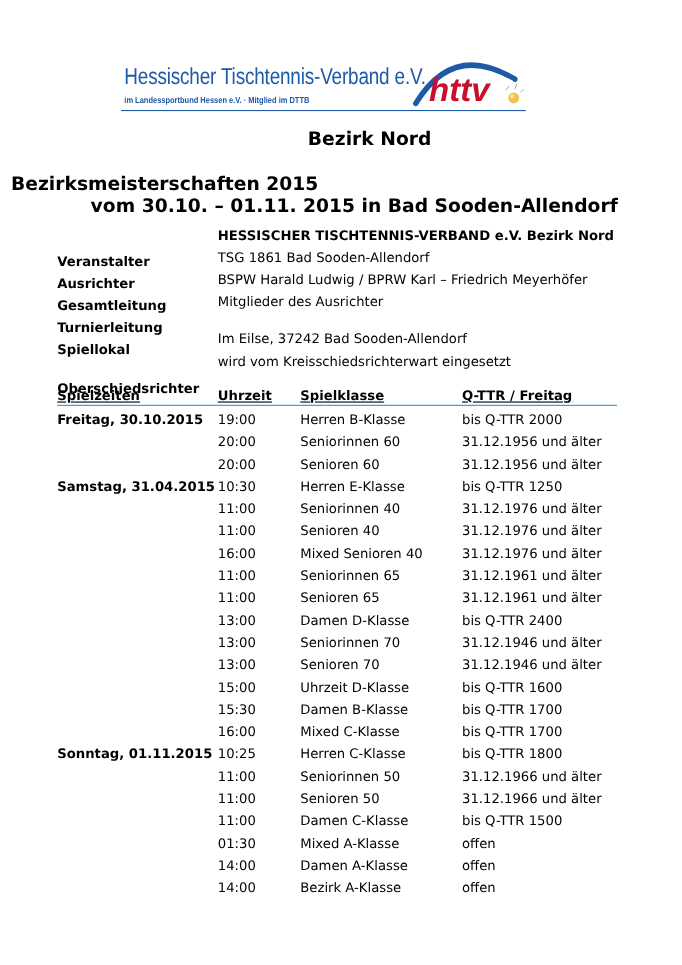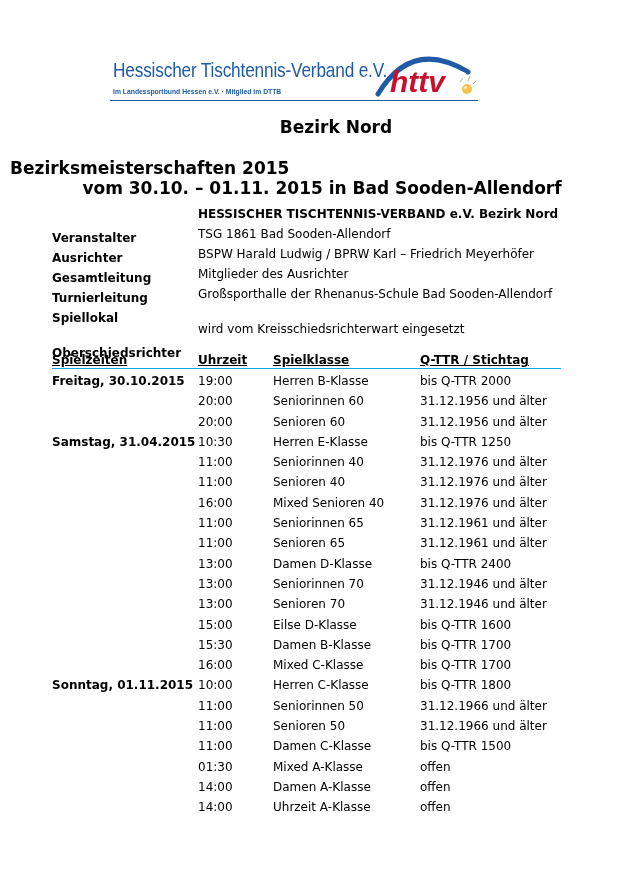--- a/index.html
+++ b/index.html
@@ -66,35 +66,36 @@
     <span class="info-label">Gesamtleitung</span>
     <span class="info-value">BSPW Harald Ludwig / BPRW Karl – Friedrich Meyerhöfer</span>
   </div>
   <div class="info-row">
     <span class="info-label">Turnierleitung</span>
     <span class="info-value">Mitglieder des Ausrichter</span>
   </div>
   <div class="info-row double">
     <span class="info-label">Spiellokal</span>
     <span class="info-value">
-      <span>Großsporthalle der Rhenanus-Schule Bad Sooden-Allendorf</span><br>
+      <br>
+      <span>Im Eilse, 37242 Bad Sooden-Allendorf</span>
     </span>
   </div>
   <div class="info-row">
     <span class="info-label">Oberschiedsrichter</span>
     <span class="info-value">wird vom Kreisschiedsrichterwart eingesetzt</span>
   </div>
 </div>
 
 <div class="sched">
   <div class="sched-head">
     <span style="left:0">Spielzeiten</span>
     <span style="left:146px">Uhrzeit</span>
     <span style="left:221px">Spielklasse</span>
-    <span style="left:368px">Q-TTR / Stichtag</span>
+    <span style="left:368px">Q-TTR / Freitag</span>
   </div>
   <div class="rows" id="sched-rows">
       <div class="sched-row">
     <span class="c-day">Freitag, 30.10.2015</span>
     <span class="c-time">19:00</span>
     <span class="c-class">Herren B-Klasse</span>
     <span class="c-req">bis Q-TTR 2000</span>
   </div>
       <div class="sched-row">
     <span class="c-day"></span>
@@ -158,38 +159,38 @@
   </div>
       <div class="sched-row">
     <span class="c-day"></span>
     <span class="c-time">13:00</span>
     <span class="c-class">Senioren 70</span>
     <span class="c-req">31.12.1946 und älter</span>
   </div>
       <div class="sched-row">
     <span class="c-day"></span>
     <span class="c-time">15:00</span>
-    <span class="c-class">Eilse D-Klasse</span>
+    <span class="c-class">Uhrzeit D-Klasse</span>
     <span class="c-req">bis Q-TTR 1600</span>
   </div>
       <div class="sched-row">
     <span class="c-day"></span>
     <span class="c-time">15:30</span>
     <span class="c-class">Damen B-Klasse</span>
     <span class="c-req">bis Q-TTR 1700</span>
   </div>
       <div class="sched-row">
     <span class="c-day"></span>
     <span class="c-time">16:00</span>
     <span class="c-class">Mixed C-Klasse</span>
     <span class="c-req">bis Q-TTR 1700</span>
   </div>
       <div class="sched-row">
     <span class="c-day">Sonntag, 01.11.2015</span>
-    <span class="c-time">10:00</span>
+    <span class="c-time">10:25</span>
     <span class="c-class">Herren C-Klasse</span>
     <span class="c-req">bis Q-TTR 1800</span>
   </div>
       <div class="sched-row">
     <span class="c-day"></span>
     <span class="c-time">11:00</span>
     <span class="c-class">Seniorinnen 50</span>
     <span class="c-req">31.12.1966 und älter</span>
   </div>
       <div class="sched-row">
@@ -212,17 +213,17 @@
   </div>
       <div class="sched-row">
     <span class="c-day"></span>
     <span class="c-time">14:00</span>
     <span class="c-class">Damen A-Klasse</span>
     <span class="c-req">offen</span>
   </div>
       <div class="sched-row">
     <span class="c-day"></span>
     <span class="c-time">14:00</span>
-    <span class="c-class">Uhrzeit A-Klasse</span>
+    <span class="c-class">Bezirk A-Klasse</span>
     <span class="c-req">offen</span>
   </div>
     </div>
 </div>
 
 </body></html>

